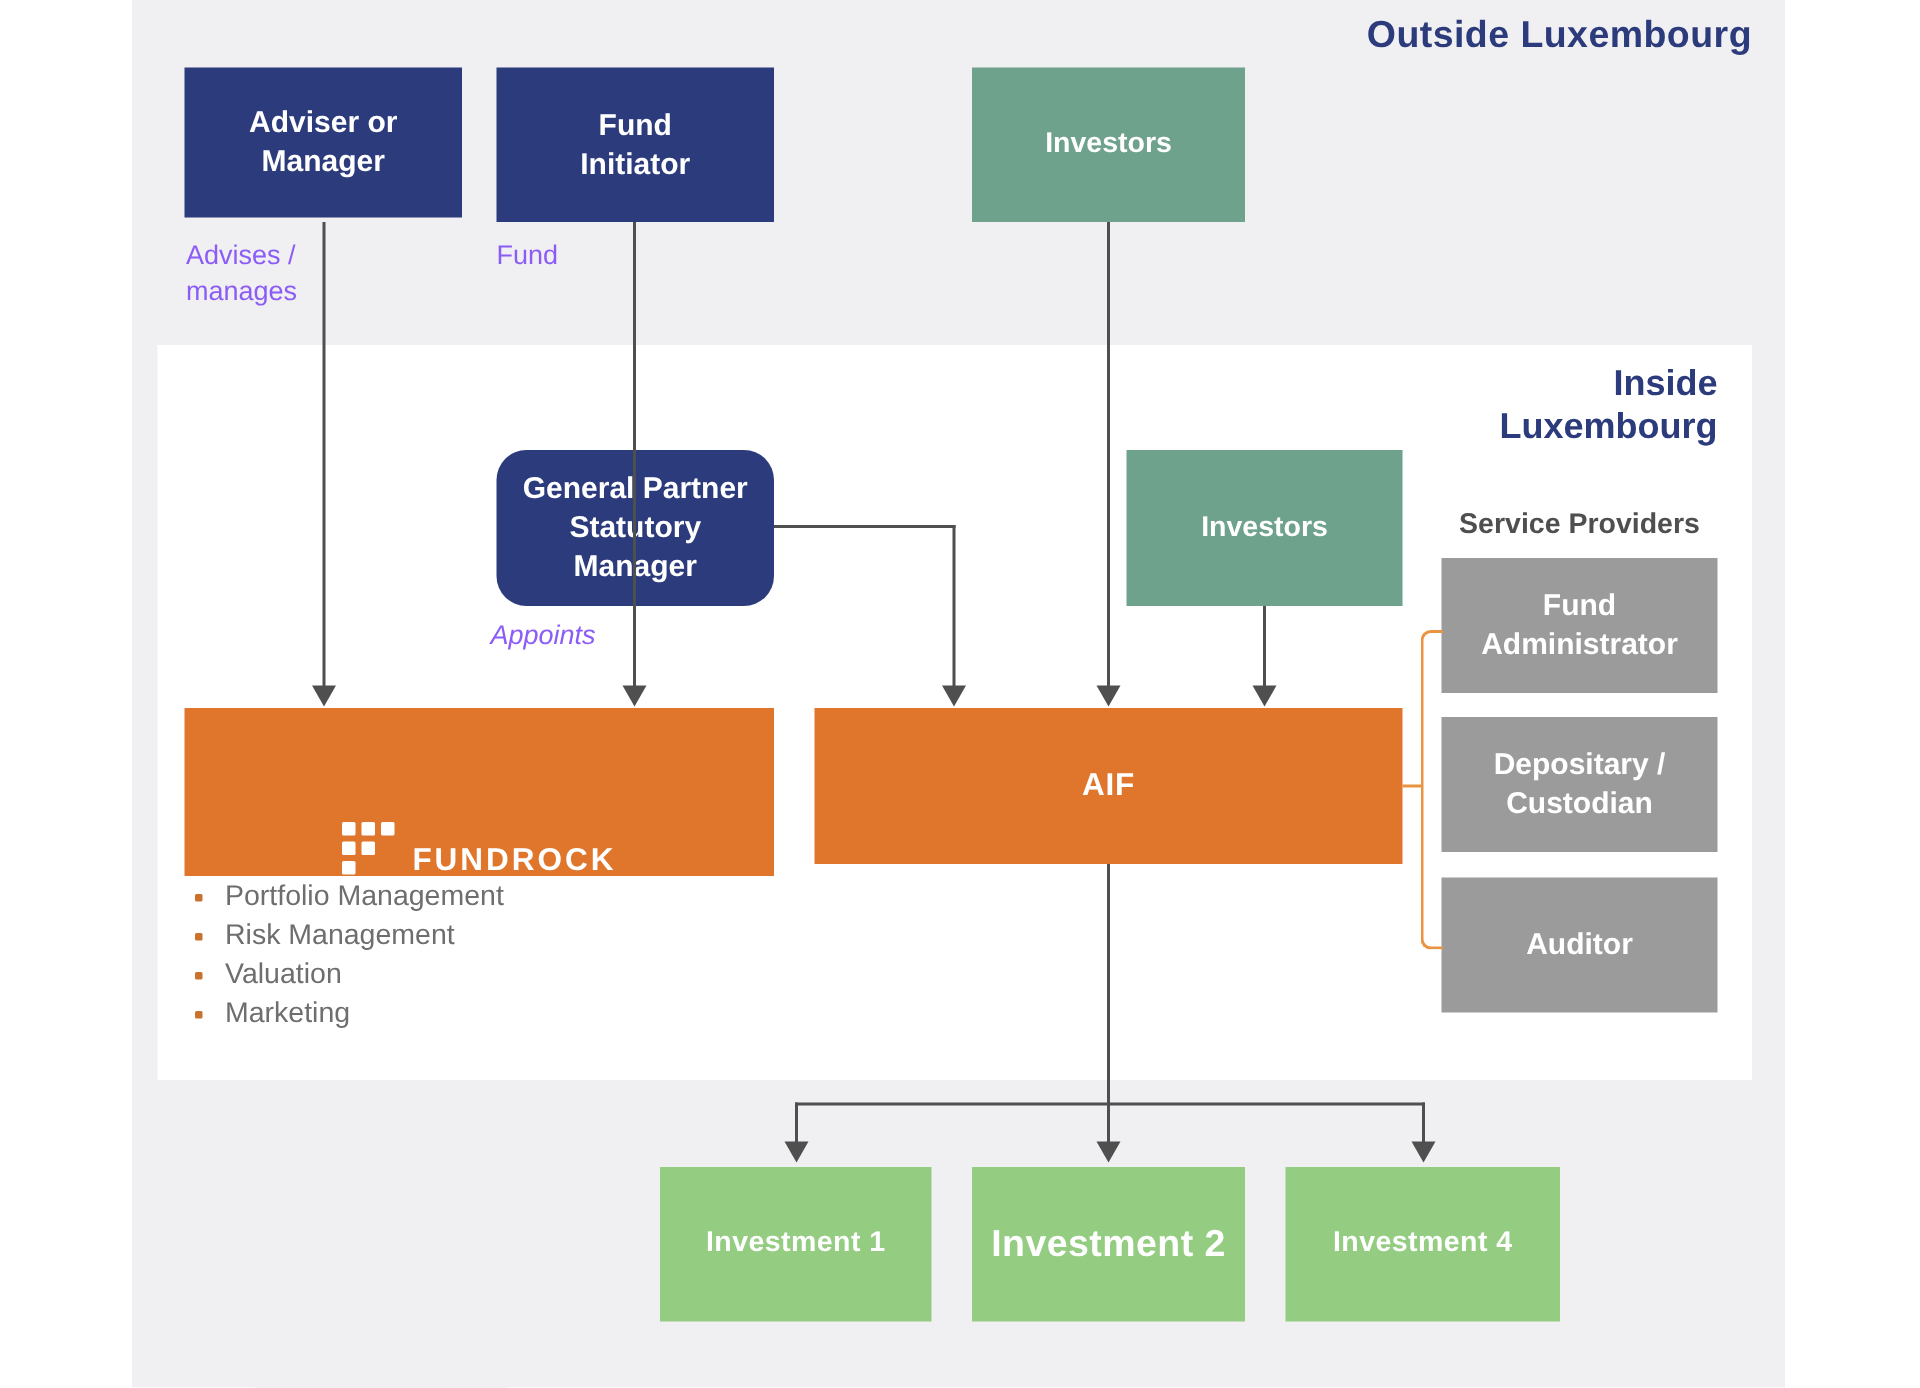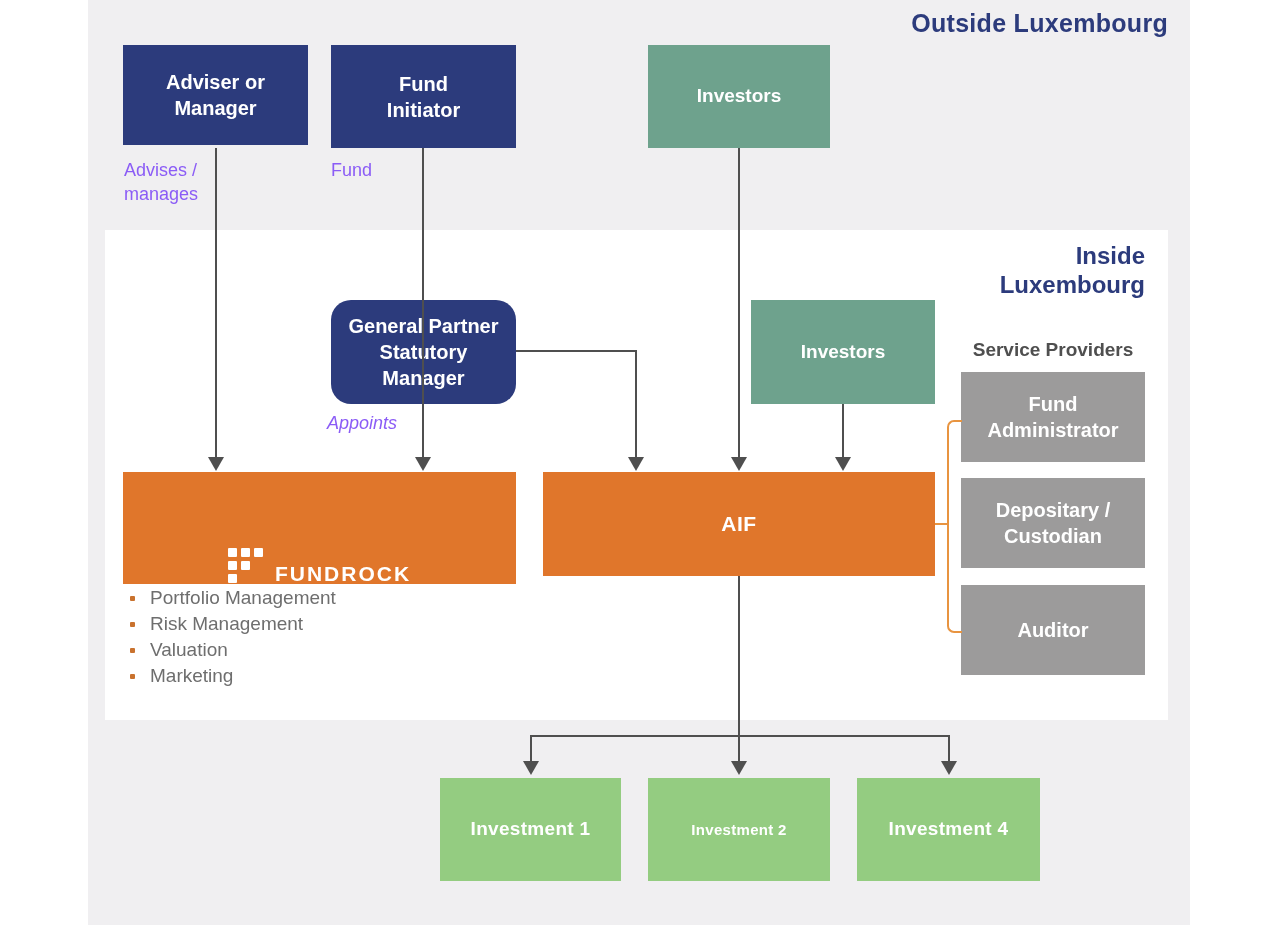--- a/index.html
+++ b/index.html
@@ -27,21 +27,21 @@
   .n-initiator{left:331px;top:45px;width:185px;height:103px;font-size:20px;}
   .n-investors-out{left:648px;top:45px;width:182px;height:103px;font-size:19px;}
   .n-gp{left:331px;top:300px;width:185px;height:104px;font-size:20px;border-radius:20px;}
   .n-investors-in{left:751px;top:300px;width:184px;height:104px;font-size:19px;}
   .n-fundrock{left:123px;top:472px;width:393px;height:112px;align-items:flex-end;}
   .n-aif{left:543px;top:472px;width:392px;height:104px;font-size:21px;letter-spacing:.5px;}
   .n-admin{left:961px;top:372px;width:184px;height:90px;font-size:20px;}
   .n-depositary{left:961px;top:478px;width:184px;height:90px;font-size:20px;}
   .n-auditor{left:961px;top:585px;width:184px;height:90px;font-size:20px;justify-content:center;}
   .n-inv1{left:440px;top:778px;width:181px;height:103px;font-size:19px;letter-spacing:.3px;}
-  .n-inv2{left:648px;top:778px;width:182px;height:103px;font-size:15px;letter-spacing:.3px;}
+  .n-inv2{left:648px;top:778px;width:182px;height:103px;font-size:25px;letter-spacing:.3px;}
   .n-inv3{left:857px;top:778px;width:183px;height:103px;font-size:19px;letter-spacing:.3px;}
 
   .edge-label{position:absolute;color:#8b5cf6;font-size:18px;line-height:1.35;
               white-space:pre-line;z-index:4;}
   .lab-advises{left:124px;top:158px;}
   .lab-owns{left:331px;top:158px;}
   .lab-appoints{left:327px;top:411px;font-style:italic;}
   .lab-sp{position:absolute;left:961px;top:339px;width:184px;text-align:center;
           color:#4f4f4f;font-size:19px;font-weight:600;z-index:4;}
 

